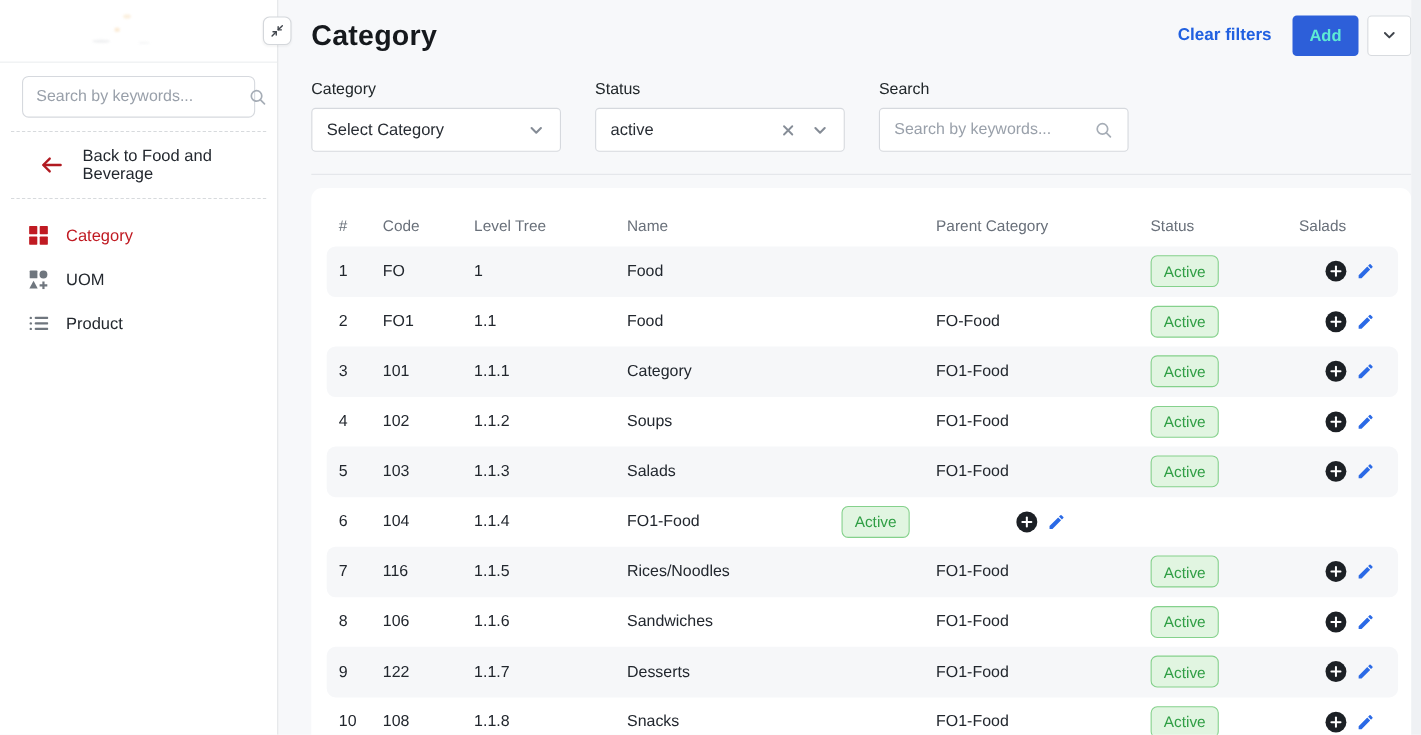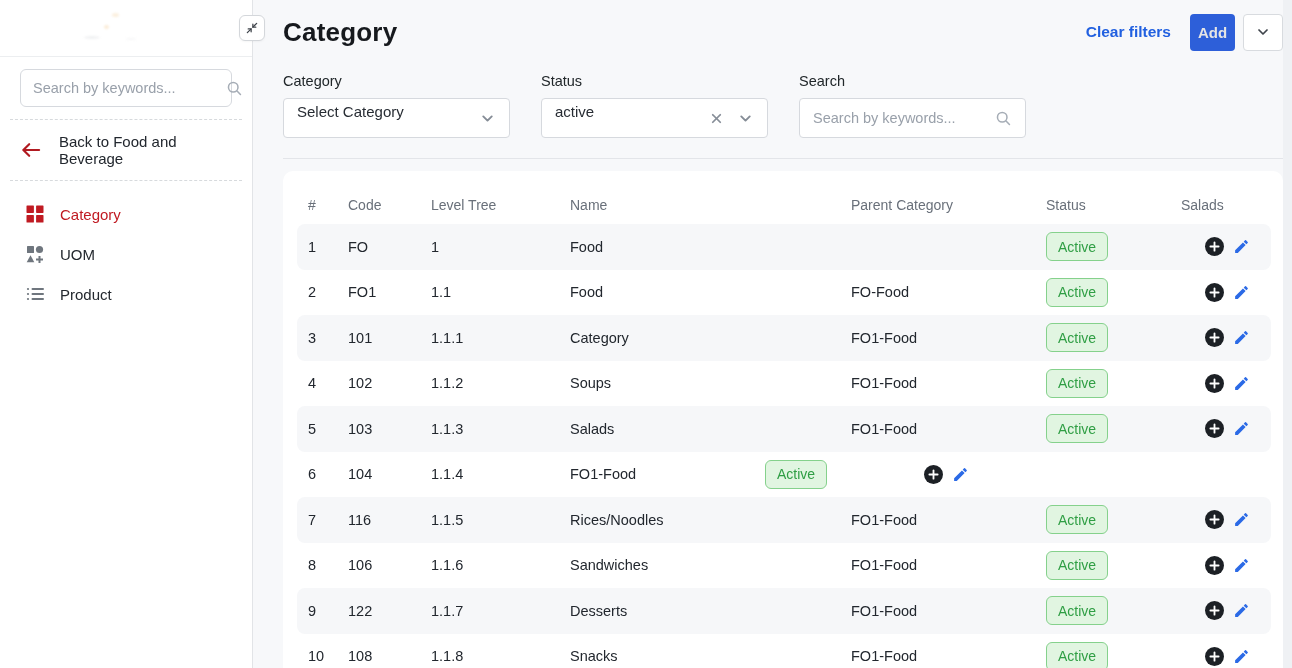--- a/index.html
+++ b/index.html
@@ -24,50 +24,50 @@
                   box-shadow:0 1px 2px rgba(0,0,0,.04); }
   .search-wrap { margin:12px 20px 0 20px; height:38px; background:#fff;
                  border:1px solid #d6d9de; border-radius:6px; display:flex; align-items:center; }
   .search-wrap input { flex:1; border:none; outline:none; background:transparent;
                        padding:0 6px 0 12px; font-size:14.5px; color:#3a4048;
                        font-family:"Liberation Sans", sans-serif; }
   .search-wrap input::placeholder { color:#99a0aa; }
   .search-wrap .mag { margin-right:12px; display:flex; }
   .dashed { border-top:1px dashed #d7dadd; margin:12px 10px 0 10px; }
   .back-link { display:flex; align-items:center; gap:17px; padding:13px 10px 13px 20px;
-               cursor:pointer; }
+               cursor:pointer;margin-left:16px; }
   .back-link .lbl { font-size:15px; color:#22272e; }
   .section-label { margin:17px 0 0 26px; font-size:14.5px; color:#8c929b; }
   .nav { margin-top:13px; }
   .nav-item { display:flex; align-items:center; gap:16px; height:40px; padding-left:26px;
               font-size:15px; color:#23282e; cursor:pointer; }
   .nav-item .ic { width:18px; height:18px; display:flex; color:#6f767e; }
   .nav-item.active { color:#c01a22; }
   .nav-item.active .ic { color:#c01a22; }
 
   
   .main { width:1039px; height:668px; padding:0 9px 0 30px; position:relative; }
   .main-header { margin-top:12px; height:40px; display:flex; align-items:center;
                  justify-content:space-between; }
   .page-title { font-size:26px; font-weight:700; color:#16191d; letter-spacing:.2px; }
   .header-right { display:flex; align-items:center; gap:19px; }
   .clear-filters { color:#2160e0; font-size:15.5px; font-weight:600; cursor:pointer; }
   .btn-group { display:flex; gap:8px; }
-  .add-btn { width:45px; height:37px; background:#2d5fd9; color:#e5e5e5; border:none;
+  .add-btn { width:60px; height:37px; background:#2d5fd9; color:#5eead4; border:none;
              border-radius:4px; font-size:15px; font-weight:600; cursor:pointer;
              font-family:"Liberation Sans", sans-serif; }
   .caret-btn { width:40px; height:37px; background:#fff; border:1px solid #d8dbdf;
                border-radius:4px; cursor:pointer; display:flex; align-items:center;
                justify-content:center; }
 
   .filters { margin-top:21px; display:flex; gap:31px; }
   .filter-group { width:227px; }
   .filter-label { font-size:14.5px; color:#21272a; margin-bottom:9px; }
   .control { height:40px; background:#fff; border:1px solid #d6d9de; border-radius:4px;
-             display:flex; padding:4px 13px; cursor:pointer; }
+             display:flex; align-items:center; padding:16px 13px; cursor:pointer; }
   .control .val { font-size:15px; color:#272c33; flex:1; }
   .control .icons { display:flex; align-items:center; gap:13px; }
   .control input { flex:1; border:none; outline:none; background:transparent;
                    font-size:14.5px; color:#3a4048; min-width:0;
                    font-family:"Liberation Sans", sans-serif; }
   .control input::placeholder { color:#99a0aa; }
 
   .hdivider { margin-top:20px; height:1px; background:#e3e5e9; }
 
   

